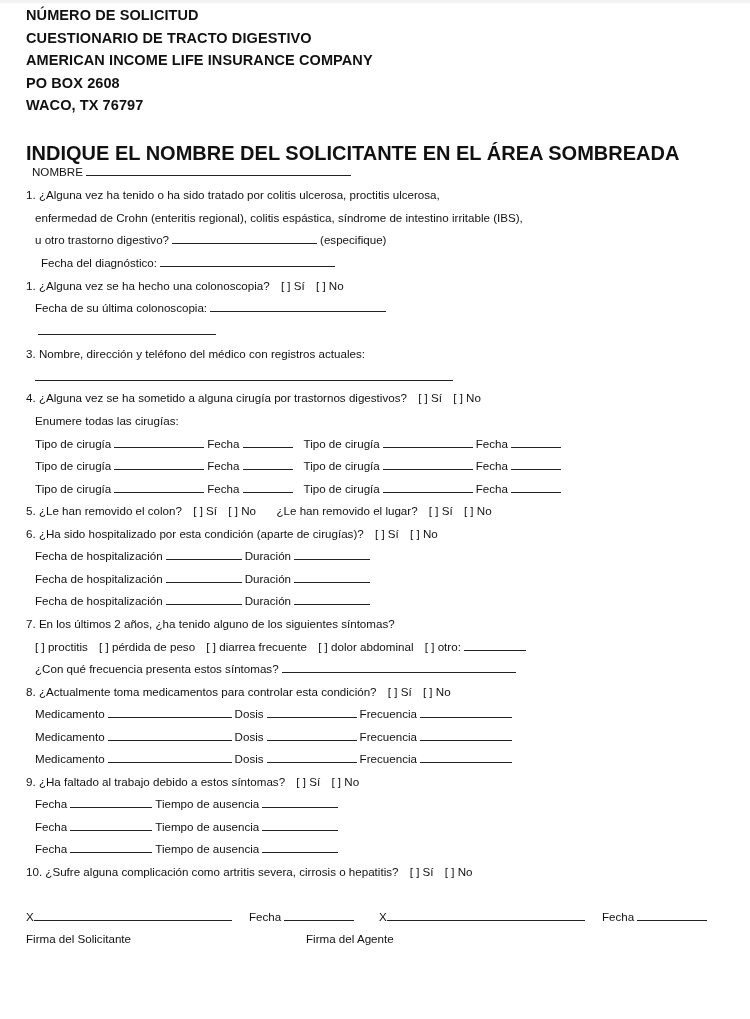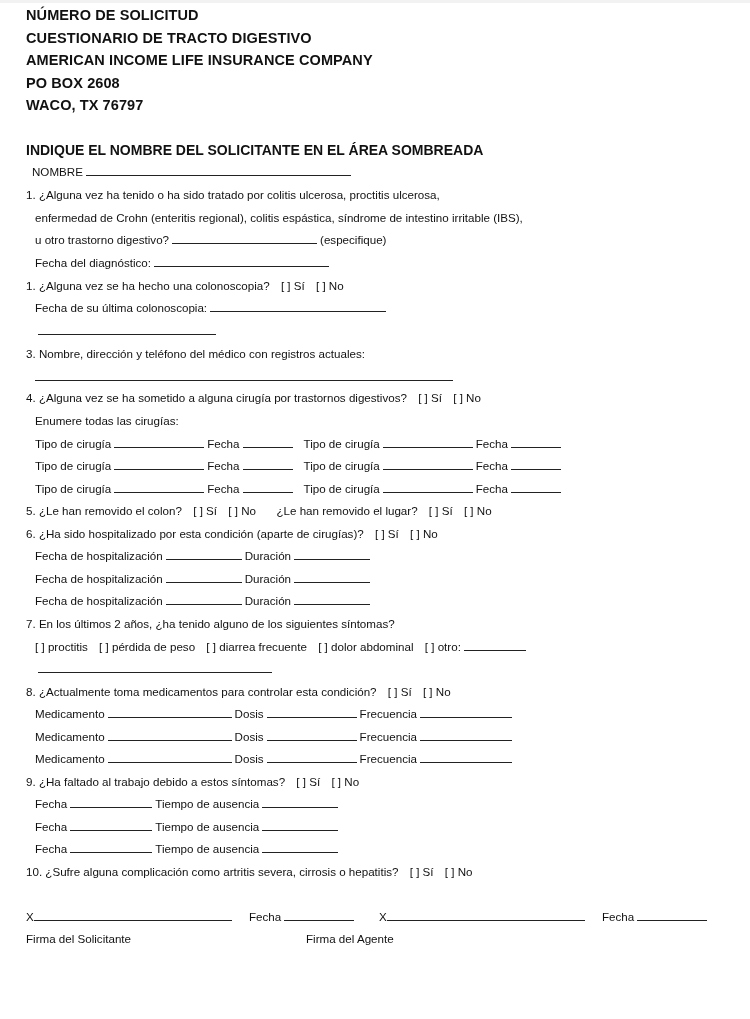--- a/index.html
+++ b/index.html
@@ -1,20 +1,20 @@
 <!DOCTYPE html>
 <html><head>
 <meta charset="utf-8">
 <style>
   html, body { margin:0; padding:0; background:#ffffff; }
   body { width:750px; height:1019px; position:relative; overflow:hidden;
          font-family:"Liberation Sans", sans-serif; color:#111; }
   .topstrip { position:absolute; left:0; top:0; width:750px; height:3px; background:#f2f2f2; }
   .hdr { position:absolute; left:26px; font-weight:bold; font-size:14.5px; letter-spacing:0.1px; }
-  .h2 { position:absolute; left:26px; top:142px; font-weight:bold; font-size:14px; }
+  .h2 { position:absolute; left:26px; top:142px; font-weight:bold; font-size:20px; }
   .ln { position:absolute; font-size:11.6px; white-space:nowrap; line-height:14px; }
   .blank { display:inline-block; border-bottom:1px solid #222; height:10px; vertical-align:baseline; margin:0 3px; }
   .cb { display:inline-block; margin-left:8px; }
   .sep { display:inline-block; width:8px; }
 </style>
 </head>
 <body>
 
 <div class="topstrip"></div>
 
@@ -28,21 +28,21 @@
 
 <div class="ln" style="left:32px;top:165px">
   <span>NOMBRE</span><span class="blank" style="width:265px"></span>
 </div>
 
 <div class="ln" style="left:26px;top:188px">1. ¿Alguna vez ha tenido o ha sido tratado por colitis ulcerosa, proctitis ulcerosa,</div>
 <div class="ln" style="left:35px;top:211px">enfermedad de Crohn (enteritis regional), colitis espástica, síndrome de intestino irritable (IBS),</div>
 <div class="ln" style="left:35px;top:233px">
   <span>u otro trastorno digestivo?</span><span class="blank" style="width:145px"></span><span>(especifique)</span>
 </div>
-<div class="ln" style="left:35px;top:256px">
+<div class="ln" style="left:41px;top:256px">
   <span>Fecha del diagnóstico:</span><span class="blank" style="width:175px"></span>
 </div>
 
 <div class="ln" style="left:26px;top:279px">
   <span>1. ¿Alguna vez se ha hecho una colonoscopia?</span>
   <span class="cb">[ ] Sí</span>
   <span class="cb">[ ] No</span>
 </div>
 <div class="ln" style="left:35px;top:301px">
   <span>Fecha de su última colonoscopia:</span><span class="blank" style="width:176px"></span>
@@ -100,21 +100,21 @@
 
 <div class="ln" style="left:26px;top:617px">7. En los últimos 2 años, ¿ha tenido alguno de los siguientes síntomas?</div>
 <div class="ln" style="left:35px;top:640px">
   <span>[ ] proctitis</span><span class="sep"></span>
   <span>[ ] pérdida de peso</span><span class="sep"></span>
   <span>[ ] diarrea frecuente</span><span class="sep"></span>
   <span>[ ] dolor abdominal</span><span class="sep"></span>
   <span>[ ] otro:</span><span class="blank" style="width:62px"></span>
 </div>
 <div class="ln" style="left:35px;top:662px">
-  <span class="blank" style="width:234px"></span>
+  <span>¿Con qué frecuencia presenta estos síntomas?</span><span class="blank" style="width:234px"></span>
 </div>
 
 <div class="ln" style="left:26px;top:685px">
   <span>8. ¿Actualmente toma medicamentos para controlar esta condición?</span>
   <span class="cb">[ ] Sí</span>
   <span class="cb">[ ] No</span>
 </div>
 <div class="ln" style="left:35px;top:707px">
   <span>Medicamento</span><span class="blank" style="width:124px"></span><span>Dosis</span><span class="blank" style="width:90px"></span><span>Frecuencia</span><span class="blank" style="width:92px"></span>
 </div>

